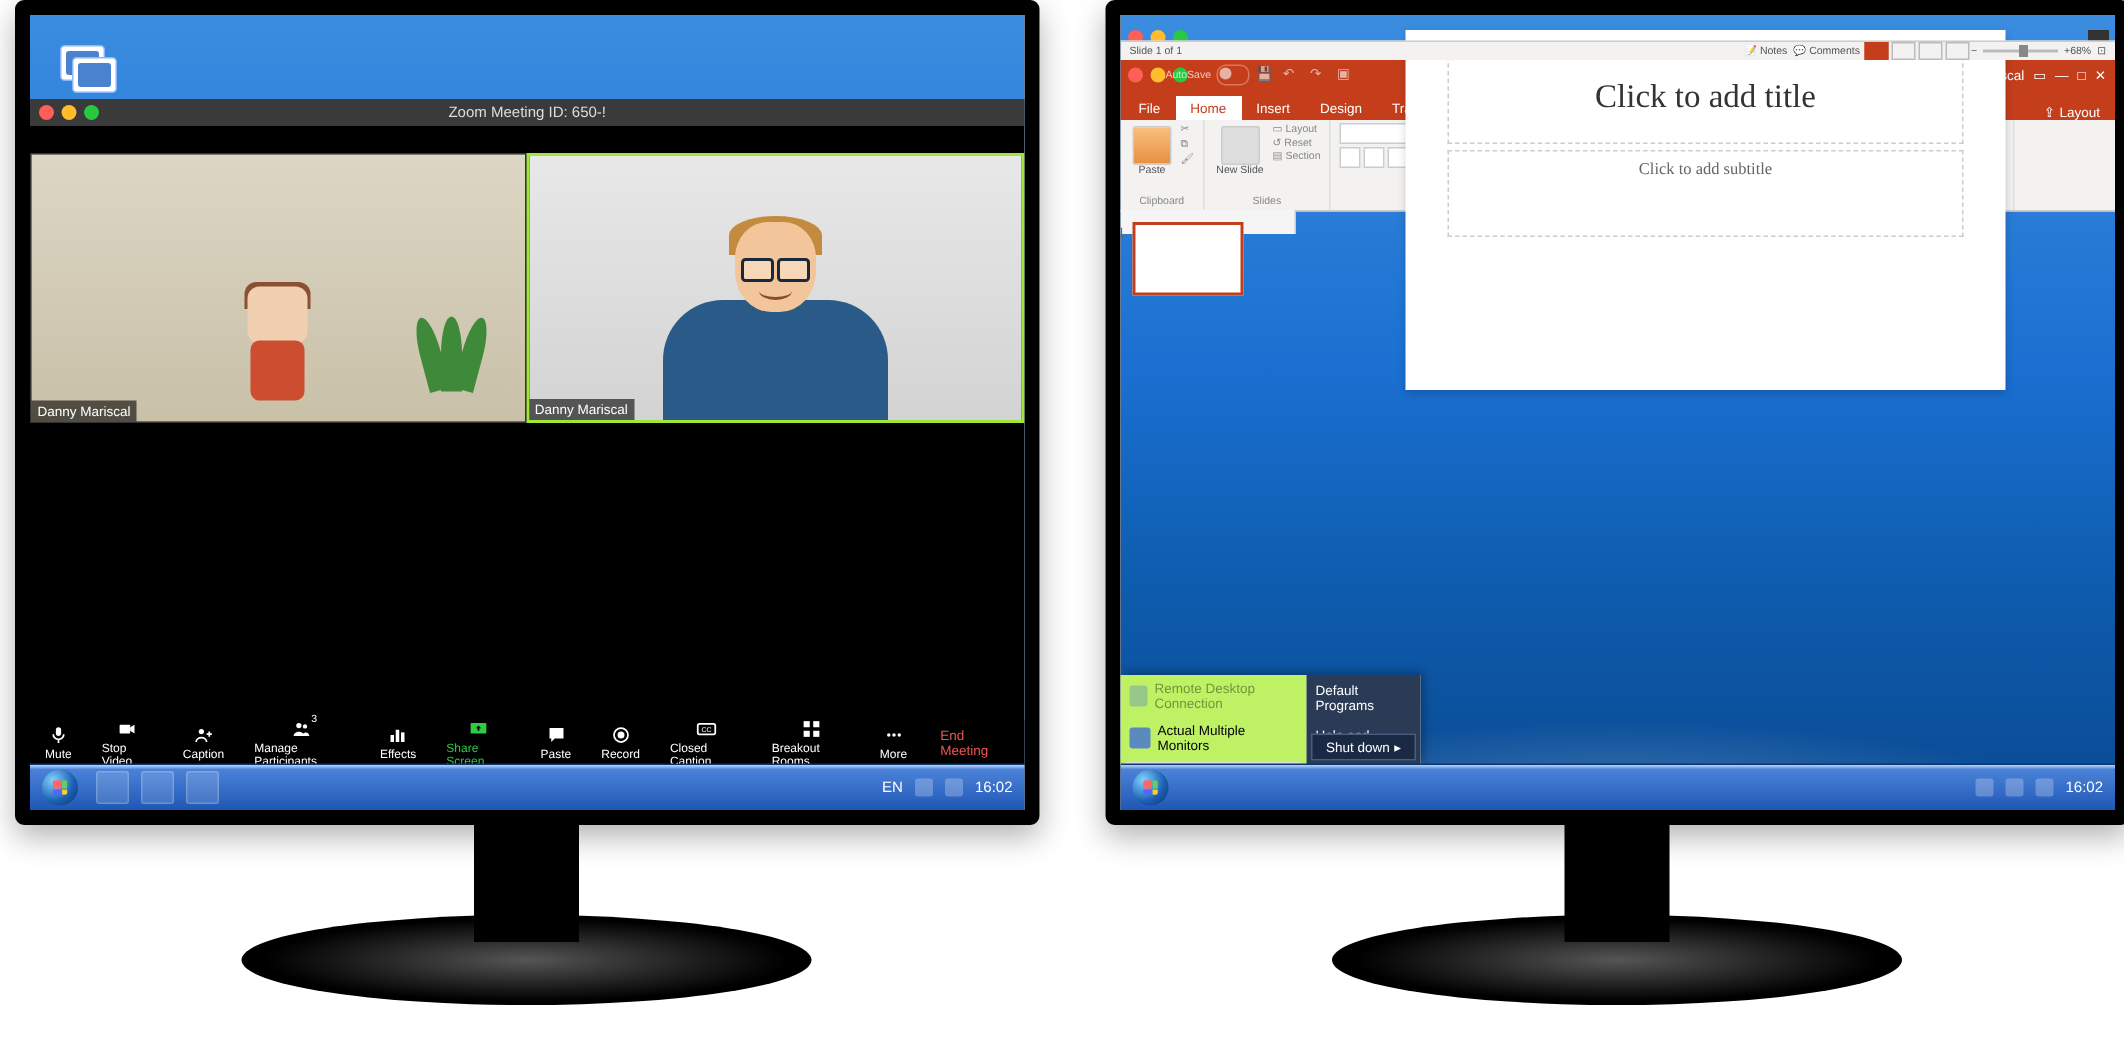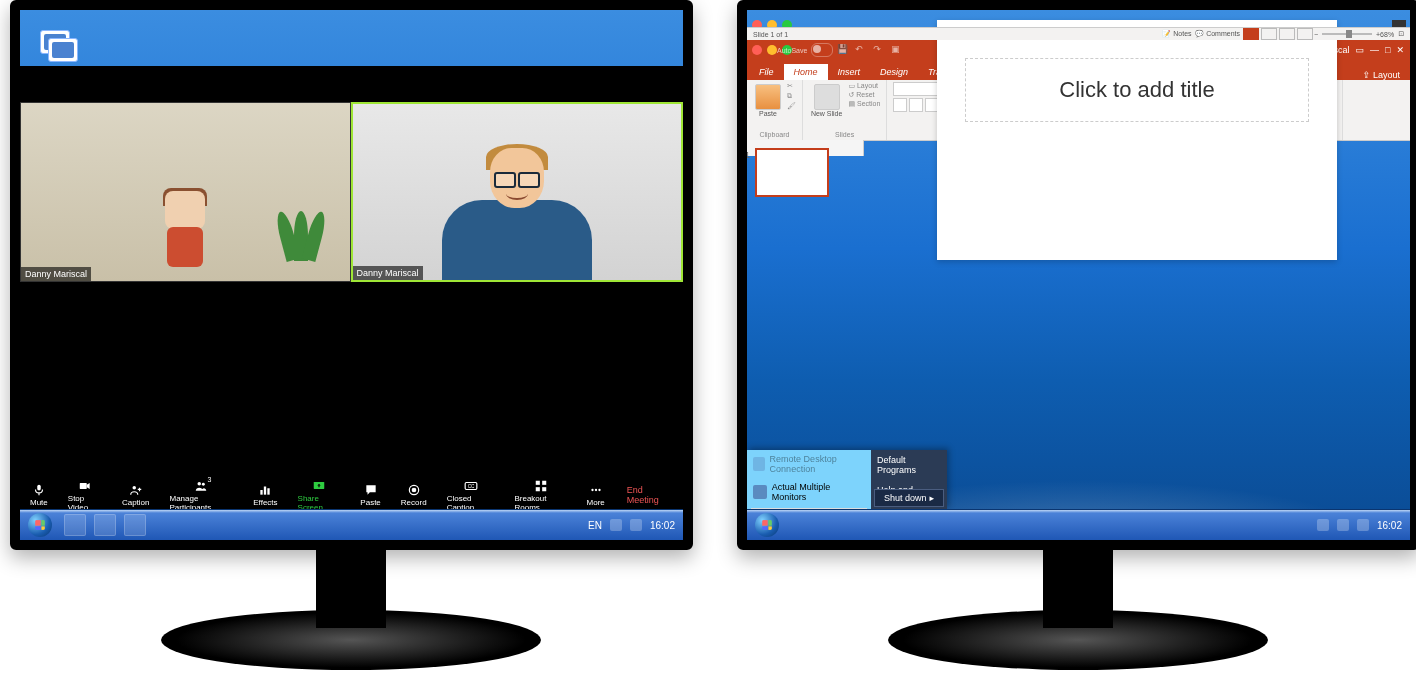--- a/index.html
+++ b/index.html
@@ -95,21 +95,21 @@
   .pp-win{position:absolute;top:20px;left:0;right:0;bottom:85px;background:#e6e6e6;}
   .pp-titlebar{height:20px;background:#c43e1c;display:flex;align-items:center;color:#fff;font-size:9px;position:relative;}
   .pp-titlebar .mac-traf{padding:2px 5px;}
   .pp-titlebar .tt{position:absolute;left:50%;transform:translateX(-50%);}
   .pp-titlebar .user{margin-left:auto;display:flex;align-items:center;gap:6px;padding:0 6px;}
   .warn-ico{color:#ffcc00;}
   .pp-qat{position:absolute;left:30px;top:3px;display:flex;gap:4px;align-items:center;}
   .qat-btn{width:14px;height:12px;opacity:.6;}
   .autosave{font-size:7px;color:#fff;opacity:.7;}
   .pp-tabs{height:20px;background:#c43e1c;display:flex;align-items:flex-end;padding:0 2px;color:#fff;font-size:9px;}
-  .pp-tab{padding:3px 10px;cursor:pointer;font-style:italic;}
+  .pp-tab{padding:3px 10px;cursor:pointer;}
   .pp-tab.active{background:#fff;color:#c43e1c;}
   .pp-tabs .spacer{flex:1;}
   .tell-me{font-size:9px;opacity:.85;display:flex;align-items:center;gap:4px;}
   .bulb{width:10px;height:10px;}
   .share-btn{display:flex;align-items:center;gap:3px;padding:0 8px;cursor:pointer;}
   .pp-ribbon{height:60px;background:#f3f2f1;border-bottom:1px solid #ccc;display:flex;font-size:7px;color:#555;}
   .rib-grp{border-right:1px solid #ddd;padding:2px 6px;display:flex;flex-direction:column;justify-content:space-between;}
   .rib-grp .lbl{text-align:center;color:#888;font-size:7px;}
   .rib-btns{display:flex;gap:4px;}
   .rib-btn{display:flex;flex-direction:column;align-items:center;padding:2px;cursor:pointer;}
@@ -122,33 +122,33 @@
   .combo::after{content:"";position:absolute;right:2px;top:4px;border-left:3px solid transparent;border-right:3px solid transparent;border-top:4px solid #999;}
   .mini-btn{width:12px;height:12px;border:1px solid #ccc;background:#fff;}
   .shape-pal{display:grid;grid-template-columns:repeat(6,12px);gap:1px;}
   .shape-pal .sh{width:12px;height:10px;border:1px solid #bbb;background:#fff;}
 
   .pp-body{position:absolute;top:100px;left:0;right:0;bottom:12px;display:flex;background:#e6e6e6;}
   .slide-panel{width:100px;border-right:1px solid #ccc;background:#f5f5f5;padding:8px;}
   .thumb{width:70px;height:45px;background:#fff;border:2px solid #c43e1c;position:relative;}
   .thumb-num{position:absolute;left:-12px;top:0;font-size:9px;color:#666;}
   .slide-area{flex:1;display:flex;align-items:center;justify-content:center;background:#e6e6e6;}
-  .slide{width:400px;height:240px;background:#fff;box-shadow:0 2px 6px rgba(0,0,0,.2);display:flex;flex-direction:column;align-items:center;justify-content:flex-start;padding:38px;box-sizing:border-box;}
+  .slide{width:400px;height:240px;background:#fff;box-shadow:0 2px 6px rgba(0,0,0,.2);display:flex;flex-direction:column;align-items:center;justify-content:flex-start;padding:12px;box-sizing:border-box;font-family:Liberation Serif, serif;}
   .title-ph{width:330px;border:1px dashed #ccc;text-align:center;padding:18px 6px;color:#333;font-size:22px;font-weight:200;}
   .sub-ph{width:330px;border:1px dashed #ccc;text-align:center;padding:6px;color:#666;font-size:11px;margin-top:4px;height:44px;}
   .pp-status{position:absolute;bottom:0;left:0;right:0;height:12px;background:#f3f2f1;border-top:1px solid #ccc;display:flex;align-items:center;font-size:7px;color:#555;padding:0 6px;}
   .pp-status .spacer{flex:1;}
   .view-btn{width:14px;height:10px;border:1px solid #bbb;margin:0 1px;cursor:pointer;}
   .view-btn.active{background:#c43e1c;border-color:#c43e1c;}
   .zoom-slider{width:50px;height:2px;background:#bbb;position:relative;margin:0 4px;}
   .zoom-slider .thumb-s{position:absolute;top:-3px;left:24px;width:6px;height:8px;background:#888;}
 
   
   .start-menu{position:absolute;bottom:30px;left:0;width:200px;background:#fff;font-size:9px;box-shadow:2px -2px 6px rgba(0,0,0,.3);}
-  .sm-left{position:absolute;left:0;right:76px;top:0;bottom:0;background:#7dd3fc;}
+  .sm-left{position:absolute;left:0;right:76px;top:0;bottom:0;background:#bef264;}
   .sm-right{position:absolute;right:0;top:0;bottom:0;width:76px;background:#2b3b55;color:#fff;}
   .sm-item{padding:4px 6px;display:flex;align-items:center;gap:5px;cursor:pointer;}
   .sm-ico{width:14px;height:14px;background:#5a8ac0;border-radius:2px;}
   .sm-sep{height:1px;background:#ddd;margin:2px 4px;}
   .sm-all{padding:4px 6px;cursor:pointer;}
   .sm-search{padding:3px;}
   .sm-search input{width:100%;border:1px solid #aac;font-size:8px;padding:2px;font-style:italic;color:#888;box-sizing:border-box;}
   .sm-r-item{padding:5px 6px;cursor:pointer;}
   .shut-btn{position:absolute;bottom:3px;left:3px;right:3px;background:#1a2a45;border:1px solid #4a5d80;padding:3px;text-align:center;cursor:pointer;display:flex;align-items:flex-end;justify-content:center;gap:3px;}
   .start-menu{height:60px;}
@@ -162,20 +162,28 @@
   <div class="screen">
     <div class="win-desktop">
           <div class="desktop-glow"></div>
         </div>
     <div class="rdp-icon">
           <div class="mon m1"></div>
           <div class="mon m2"></div>
         </div>
 
     <div class="zoom-win">
+      <div class="zoom-top">
+        <div class="mac-traf">
+          <div class="mac-dot r"></div>
+          <div class="mac-dot y"></div>
+          <div class="mac-dot g"></div>
+        </div>
+        <span>Zoom Meeting ID: 650-!</span>
+      </div>
       <div class="zoom-body">
         <div class="tiles">
           <div class="tile">
             <div class="tile1-content">
               <div class="plant">
                     <div class="leaf l1"></div>
                     <div class="leaf l2"></div>
                     <div class="leaf l3"></div>
                   </div>
               <div class="funko">
@@ -491,20 +499,21 @@
 
         <div class="pp-body">
           <div class="slide-panel">
             <div class="thumb">
               <div class="thumb-num">1</div>
             </div>
           </div>
           <div class="slide-area">
             <div class="slide">
               <div class="title-ph">Click to add title</div>
+              <div class="sub-ph">Click to add subtitle</div>
             </div>
           </div>
         </div>
 
         <div class="pp-status">
           <span>Slide 1 of 1</span>
           <div class="spacer"></div>
           <span>📝 <span>Notes</span></span>
           &nbsp;&nbsp;
           <span>💬 <span>Comments</span></span>

